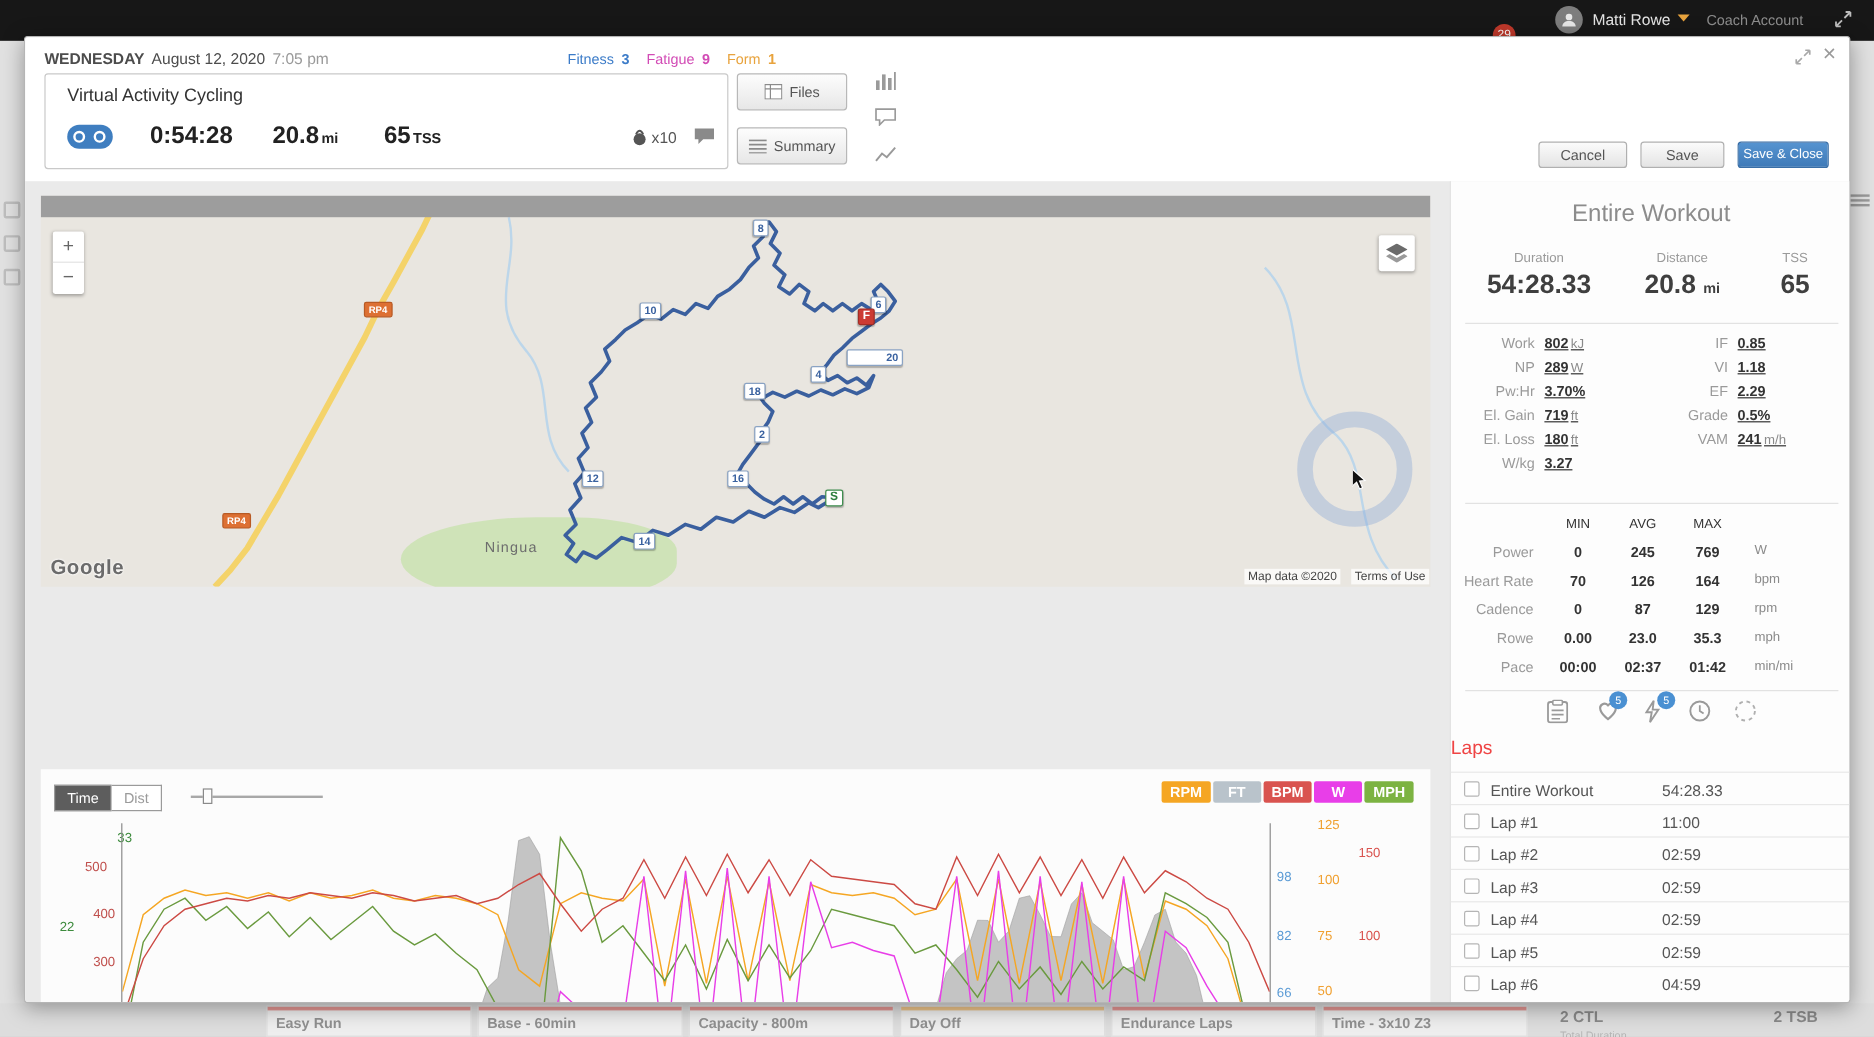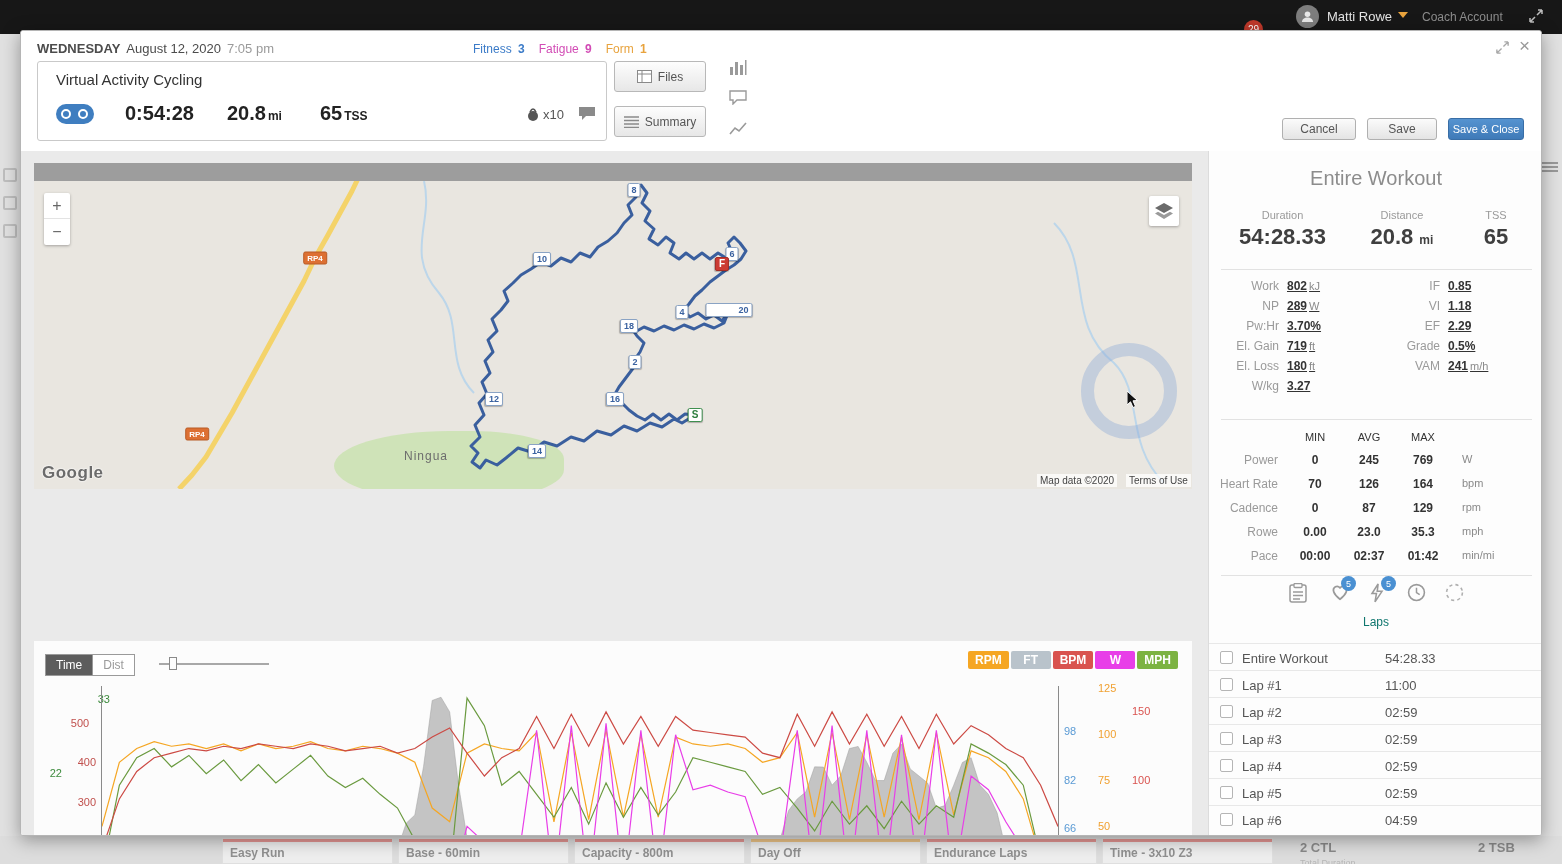--- a/index.html
+++ b/index.html
@@ -108,21 +108,21 @@
   .kv .v { display:inline-block; font-weight:bold; color:#333; margin-left:8px;text-decoration:underline; }
   .kv .u { font-weight:normal; color:#8a8a8a; font-size:11px; margin-left:2px; }
   .tbl { position:absolute; left:0; top:280px; width:335px; font-size:12px; }
   .tbl .hrow { height:22px; color:#9a9a9a; font-size:11px; }
   .tbl .cell { position:absolute; transform:translateX(-50%); font-weight:bold; color:#333; }
   .tbl .rl { position:absolute; right:266px; color:#9a9a9a; font-weight:normal; }
   .tbl .un { position:absolute; left:253px; color:#8a8a8a; font-weight:normal; font-size:11px; }
   .icrow { position:absolute; left:0; top:432px; width:335px; height:30px; }
   .icw { position:absolute; top:0; cursor:pointer; }
   .icw .bdg { position:absolute; left:11px; top:-7px; width:15px; height:15px; background:#4a90d2; border-radius:50%; color:#fff; font-size:9px; display:flex; align-items:center; justify-content:center; }
-  .laps-title { position:absolute; left:0; top:464px; width:100%; text-align:center; font-size:12px; color:#0f766e; }
+  .laps-title { position:absolute; left:0; top:464px; width:100%; font-size:16px; color:#ef4444; }
   .laps { position:absolute; left:0; top:492px; width:335px; }
   .lap { position:relative; height:27px; border-top:1px solid #e8e8e8; cursor:pointer; }
   .lap .cb { position:absolute; left:11px; top:7px; width:13px; height:13px; border:1px solid #b5b5b5; border-radius:2px; background:#fff; cursor:pointer; }
   .lap .nm { position:absolute; left:33px; top:7px; font-size:13px; color:#555; }
   .lap .tt { position:absolute; left:176px; top:7px; font-size:13px; color:#555; }
 </style>
 </head>
 <body>
 
 <div class="topbar">
@@ -284,21 +284,21 @@
       <div id="map-markers">
           <div class="mm" style="left: 601px; top: 199px;">2</div>
           <div class="mm" style="left: 648px; top: 149px;">4</div>
           <div class="mm" style="left: 698px; top: 91px;">6</div>
           <div class="mm" style="left: 600px; top: 27px;">8</div>
           <div class="mm" style="left: 508px; top: 96px;">10</div>
           <div class="mm" style="left: 460px; top: 236px;">12</div>
           <div class="mm" style="left: 503px; top: 288px;">14</div>
           <div class="mm" style="left: 581px; top: 236px;">16</div>
           <div class="mm" style="left: 595px; top: 163px;">18</div>
-          <div class="mm" style="left: 695px; top: 147px; padding-left: 32px;">20</div>
+          <div class="mm" style="left: 695px; top: 135px; padding-left: 32px;">20</div>
           <div class="rp" style="left: 281px; top: 95px;">RP4</div>
           <div class="rp" style="left: 163px; top: 271px;">RP4</div>
           <div class="mm start" style="left: 661px; top: 252px;">S</div>
           <div class="mm finish" style="left: 688px; top: 101px;">F</div>
         </div>
       <div class="place" style="left:370px; top:286px;">Ningua</div>
       <div class="zoomctl">
         <div>+</div>
         <div>−</div>
       </div>

